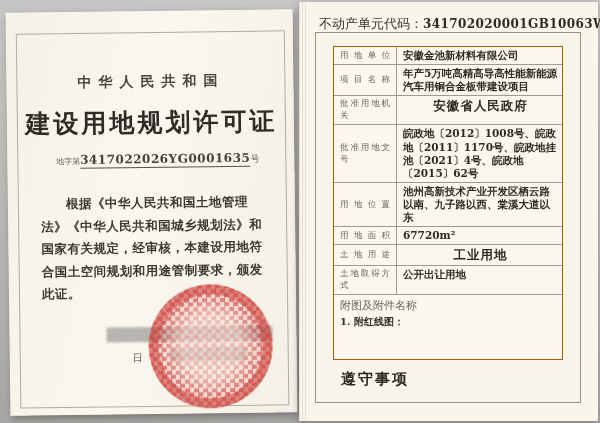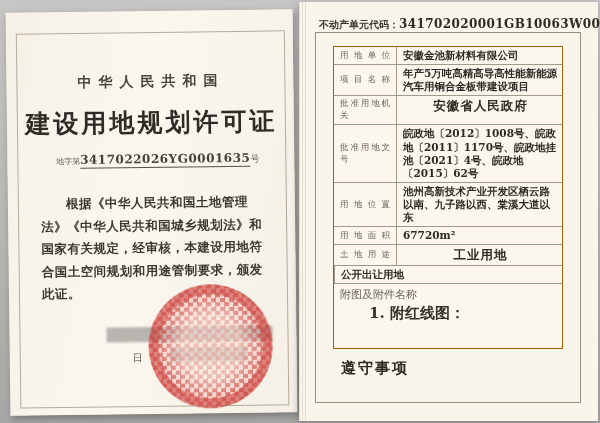--- a/index.html
+++ b/index.html
@@ -66,21 +66,21 @@
   .page-right {
     position:absolute; left:299px; top:2px; width:299px; height:419px;
     background:#f9f5eb;
     box-shadow:-1px 2px 6px rgba(60,60,58,.35);
   }
   .page-edges {
     position:absolute; left:0; top:0; bottom:0; width:8px;
     background:repeating-linear-gradient(90deg,#e4dfd2 0 1px,#f9f5eb 1px 3px);
   }
   .unit-code { margin:11px 0 0 20px; white-space:nowrap; }
-  .unit-code .lbl { font-size:10px; font-weight:bold; color:#3b362f; }
+  .unit-code .lbl { font-size:13px; font-weight:normal; color:#3b362f; }
   .unit-code .val {
     font-size:12px; font-weight:bold; letter-spacing:.4px; color:#2e2a24;
     font-family:"DejaVu Serif","Liberation Serif",serif;
   }
   .outer-box {
     position:absolute; left:16px; top:30px; width:266px; height:371px;
     border:1px solid #97907f; padding:13px 17px 0; overflow:hidden;
   }
   .detail-table { border:1px solid #a16207; background:rgba(255,253,247,.35); }
   .t-row { display:flex; border-bottom:1px solid #a29987; }
@@ -92,23 +92,22 @@
   }
   .t-value {
     flex:1; border-left:1px solid #a29987; padding:2px 4px 2px 6px;
     font-size:10.5px; font-weight:bold; line-height:1.25; color:#2e2a24;
     font-family:"DejaVu Serif","Liberation Serif",serif;
   }
   .t-value.big { font-size:12.5px; letter-spacing:1px;text-align:center; }
   .att-cell { display:block; height:64px; padding:3px 6px; }
   .att-label { font-size:11px; color:#6b6356;font-family:Liberation Mono, monospace; }
   .att-item {
-    margin-top:2px; font-size:15px; font-weight:bold; color:#33302a;
+    margin-top:2px; font-size:10px; font-weight:bold; color:#33302a;
     font-family:"DejaVu Serif","Liberation Serif",serif;
-    margin-left:29px;
   }
   .comp-title {
     margin:10px 0 6px 8px;
     font-size:15px; font-weight:bold; letter-spacing:2px; color:#2d2923;
   }
 </style>
 </head>
 <body>
 
 <div class="page-left">
@@ -158,20 +157,21 @@
       </div>
       <div class="t-row">
         <span class="t-label">用地面积</span>
         <span class="t-value">67720m²</span>
       </div>
       <div class="t-row">
         <span class="t-label">土地用途</span>
         <span class="t-value big">工业用地</span>
       </div>
       <div class="t-row">
+        <span class="t-label">土地取得方式</span>
         <span class="t-value">公开出让用地</span>
       </div>
 
       <div class="t-row att-cell">
         <div class="att-label">附图及附件名称</div>
         <div class="att-item">1. 附红线图：</div>
       </div>
     </div>
 
     <div class="comp-title">遵守事项</div>

